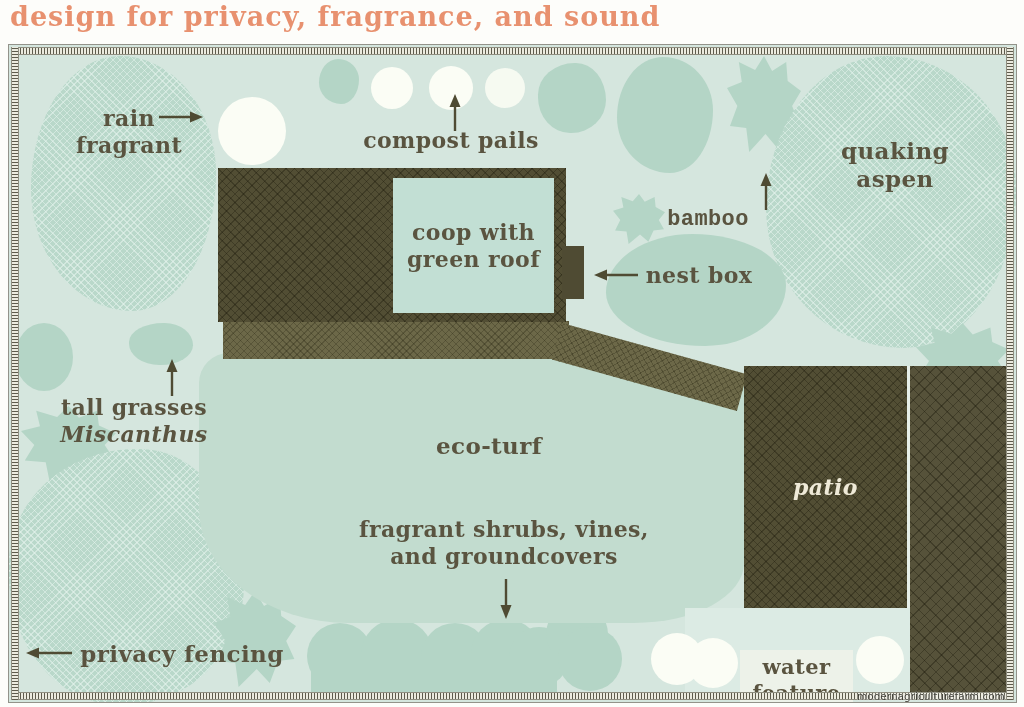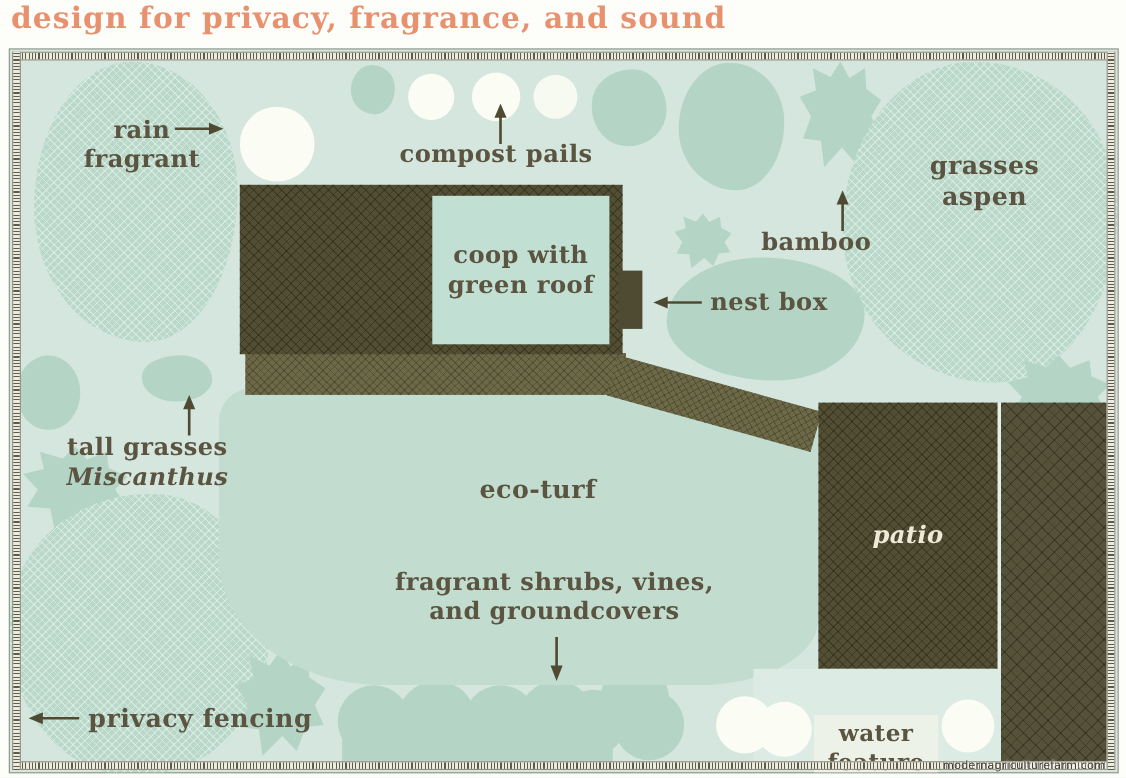--- a/index.html
+++ b/index.html
@@ -143,24 +143,24 @@
     <div class="abs white-shape round z20" style="left:362px; top:22px; width:42px; height:42px;"></div>
     <div class="abs white-shape round z20" style="left:420px; top:21px; width:44px; height:44px;"></div>
     <div class="abs white-shape round z20" style="left:476px; top:23px; width:40px; height:40px; opacity:.85;"></div>
 
     <div class="label z40" style="left:30px; top:60px; width:180px;">
       <div>rain</div>
       <div>fragrant</div>
     </div>
     <div class="label z40" style="left:342px; top:82px; width:200px;">compost pails</div>
     <div class="label z40" style="left:806px; top:92px; width:160px; font-size:23px;">
-      <div>grasses</div>
+      <div>quaking</div>
       <div>aspen</div>
     </div>
-    <div class="label z40" style="left:668px; top:162px; width:130px;">bamboo</div>
+    <div class="label z40" style="left:634px; top:162px; width:130px;font-family:Liberation Mono, monospace;">bamboo</div>
     <div class="label z40" style="left:625px; top:217px; width:130px;">nest box</div>
     <div class="label z40" style="left:30px; top:349px; width:190px;">
       <div>tall grasses</div>
       <div class="italic">Miscanthus</div>
     </div>
     <div class="label z40" style="left:400px; top:387px; width:160px; font-size:23px;">eco-turf</div>
     <div class="label z40" style="left:322px; top:471px; width:346px;">
       <div>fragrant shrubs, vines,</div>
       <div>and groundcovers</div>
     </div>

